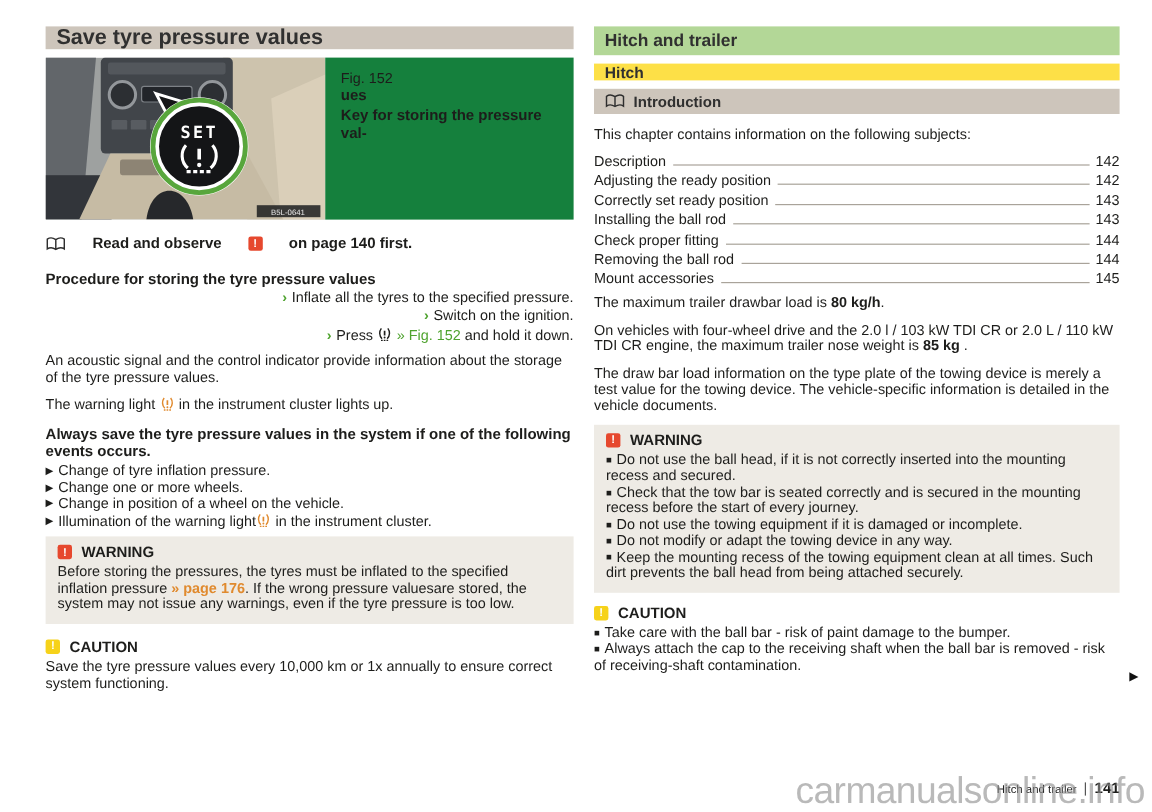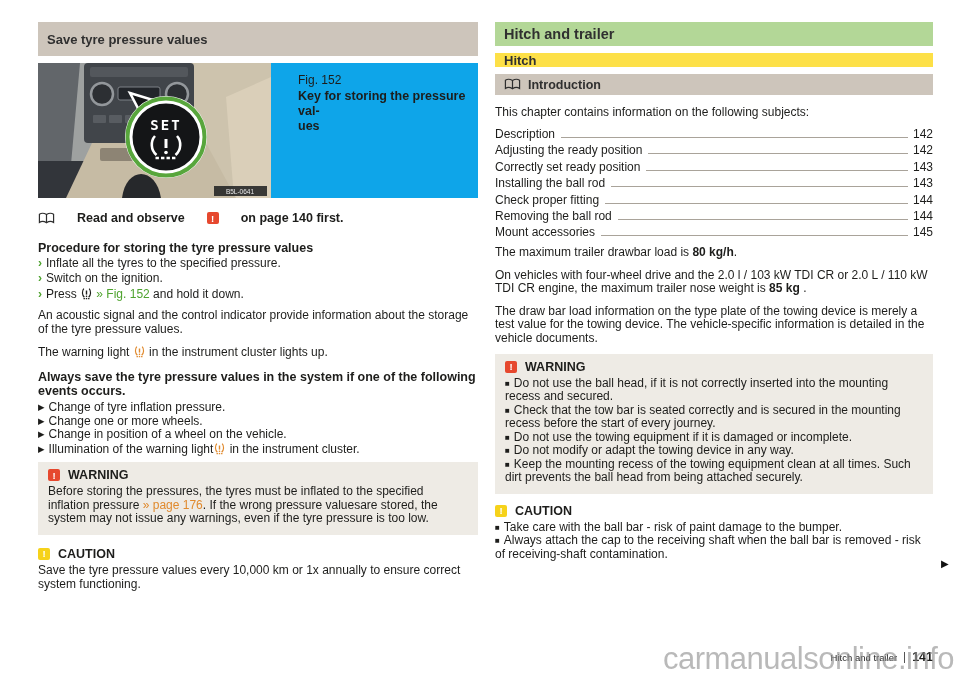--- a/index.html
+++ b/index.html
@@ -6,45 +6,45 @@
   html,body { background:#ffffff; }
   body { font-family:"Liberation Sans", sans-serif; color:#1d1d1b; }
   .page { position:relative; width:960px; height:677px; background:#fff; overflow:hidden; }
 
   .col { position:absolute; top:22px; }
   .col-left  { left:38px;  width:440px; }
   .col-right { left:495px; width:438px; }
 
   
   .bar { display:flex; align-items:center; padding:0 9px; font-weight:bold; color:#303030; }
-  .bar-tan   { background:#cdc5bb; height:34px; font-size:13px; }
+  .bar-tan   { background:#cdc5bb; height:19px; font-size:18px; }
   .bar-green-lg { background:#b3d797; height:24px; font-size:14.5px; }
   .bar-green { background:#fde047; height:14px; font-size:13px; margin-top:7px; }
   .bar-intro { background:#cdc5bb; height:21px; font-size:12.5px; margin-top:7px; gap:7px; }
 
   
   .figure-row { display:flex; margin-top:7px; height:135px; }
   .figure-img { position:relative; width:233px; height:135px; flex:none; }
-  .figure-caption { flex:1; background:#0ea5e9; padding:10px 8px 0 27px; font-size:12px; line-height:1.2; }
+  .figure-caption { flex:1; background:#15803d; padding:10px 8px 0 13px; font-size:12px; line-height:1.2; }
   .figure-caption .cap-title { font-weight:bold; font-size:12.5px; margin-top:2px; }
 
   
   .read-observe { display:flex; align-items:center; gap:22px; margin-top:13px; font-weight:bold; font-size:12.5px; }
 
   .h3 { font-weight:bold; font-size:12.5px; line-height:1.13; }
   .mt16 { margin-top:16px; } .mt10 { margin-top:10px; } .mt9 { margin-top:9px; }
   .mt8 { margin-top:8px; } .mt7 { margin-top:7px; } .mt6 { margin-top:6px; }
 
   p.body, .step, .ev { font-size:12px; line-height:1.13; }
-  .step { margin-top:1.5px; }
+  .step { margin-top:1.5px;text-align:right; }
   .gb { color:#4fa32f; font-weight:bold; margin-right:4px; }
   .tri { font-size:8.5px; margin-right:4px; position:relative; top:-1px; }
   .sq  { font-size:8px; margin-right:4px; position:relative; top:-1px; }
   .glink { color:#4fa32f; text-decoration:none; cursor:pointer; }
-  .olink { color:#e08a2e; text-decoration:none; cursor:pointer; }
+  .olink { color:#e08a2e; text-decoration:none; cursor:pointer;font-weight:bold; }
 
   .icon-tyre { width:13px; height:13px; vertical-align:-2px; }
   .icon-tyre.orange { color:#e08a2e; }
   .icon-book { width:17px; height:13px; flex:none; }
 
   .alert-sq { display:inline-flex; align-items:center; justify-content:center; width:12px; height:12px;
               border-radius:2px; color:#fff; font-weight:bold; font-size:9.5px; flex:none; }
   .alert-red { background:#e6482e; }
   .alert-yellow { background:#f6d21a; }
 
@@ -119,22 +119,22 @@
             <path d="M117.5 95 h3.4 M123 95 h3.4 M128.5 95 h3.4 M134 95 h3.4"></path>
             <path d="M128 76 v9" stroke-width="3"></path>
           </g>
           <circle cx="128" cy="89.5" r="1.8" fill="#fff"></circle>
           <rect x="176" y="123" width="53" height="10" fill="#1c1e20" opacity="0.85"></rect>
           <text x="202" y="131" text-anchor="middle" fill="#e8e8e8" font-size="6.5" font-family="'Liberation Sans', sans-serif">B5L-0641</text>
         </svg>
       </div>
       <div class="figure-caption">
         <div>Fig. 152</div>
+        <div class="cap-title" style="margin-top:0">ues</div>
         <div class="cap-title">Key for storing the pressure val-</div>
-        <div class="cap-title" style="margin-top:0">ues</div>
       </div>
     </div>
 
     <div class="read-observe">
       <svg class="icon-book" viewBox="0 0 24 18">
         <path d="M2 3 C5 1 9 1.5 12 3.5 C15 1.5 19 1 22 3 V14.5 C19 12.5 15 13 12 15 C9 13 5 12.5 2 14.5 Z M12 3.5 V15" fill="none" stroke="#2e2e2e" stroke-width="1.7"></path>
       </svg>
       <span>Read and observe</span>
       <span class="alert-sq alert-red">!</span>
       <span>on page 140 first.</span>

